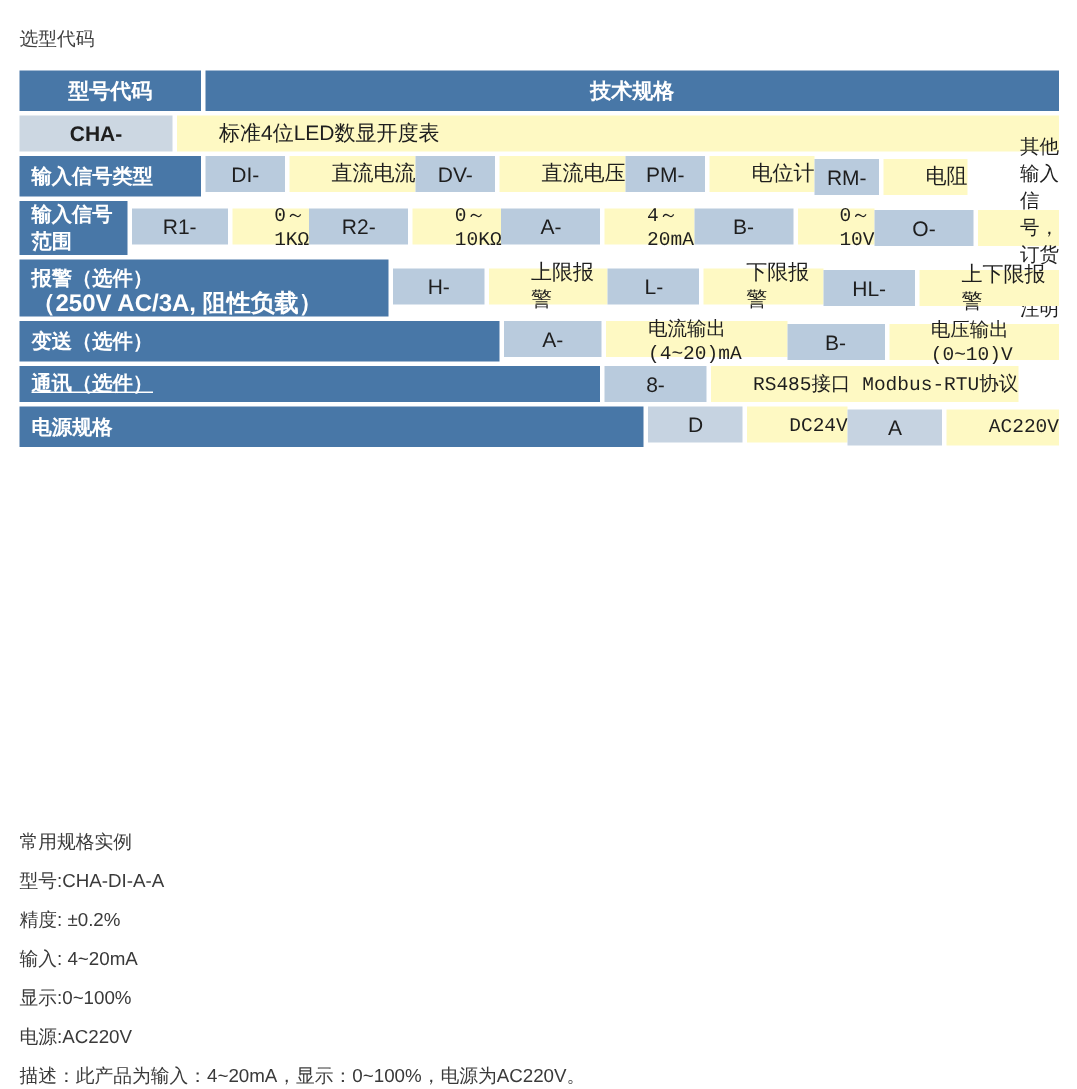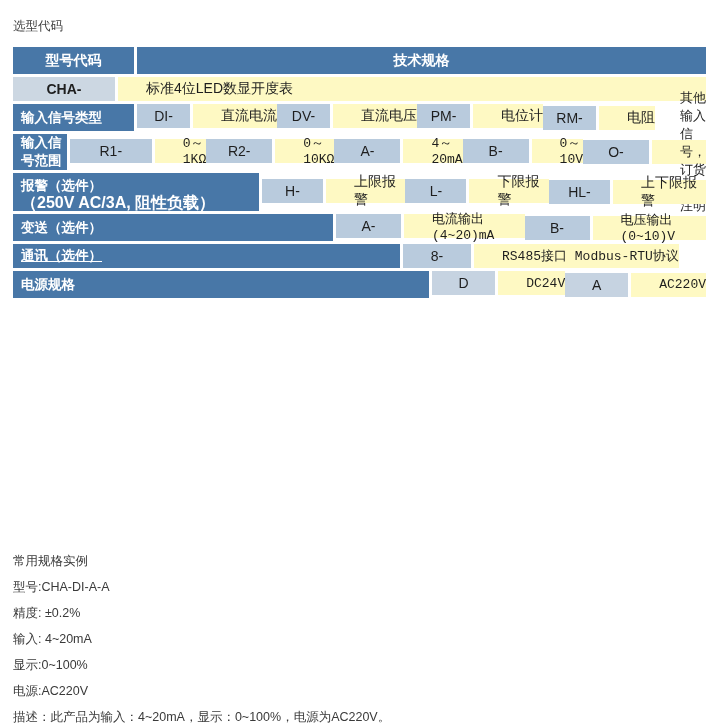--- a/index.html
+++ b/index.html
@@ -63,32 +63,32 @@
           </div>
           <div class="trow">
             <div class="cell codec" style="width: 53px;">DV-</div>
             <div class="cell desc">直流电压</div>
           </div>
           <div class="trow">
             <div class="cell codec" style="width: 53px;">PM-</div>
             <div class="cell desc">电位计</div>
           </div>
           <div class="trow">
-            <div class="cell codec" style="width: 53px;">RM-</div>
+            <div class="cell codec" style="width: 43px;">RM-</div>
             <div class="cell desc">电阻</div>
           </div>
         </div>
       </div>
       <div class="section mono">
         <div class="cell dark left-cell" style="width: 179px;">
           <div class="lbl">输入信号范围</div>
         </div>
         <div class="rows-col">
           <div class="trow">
-            <div class="cell codec" style="width: 82px;">R1-</div>
+            <div class="cell codec" style="width: 64px;">R1-</div>
             <div class="cell desc">0～1KΩ</div>
           </div>
           <div class="trow">
             <div class="cell codec" style="width: 66px;">R2-</div>
             <div class="cell desc">0～10KΩ</div>
           </div>
           <div class="trow">
             <div class="cell codec" style="width: 66px;">A-</div>
             <div class="cell desc">4～20mA</div>
           </div>

